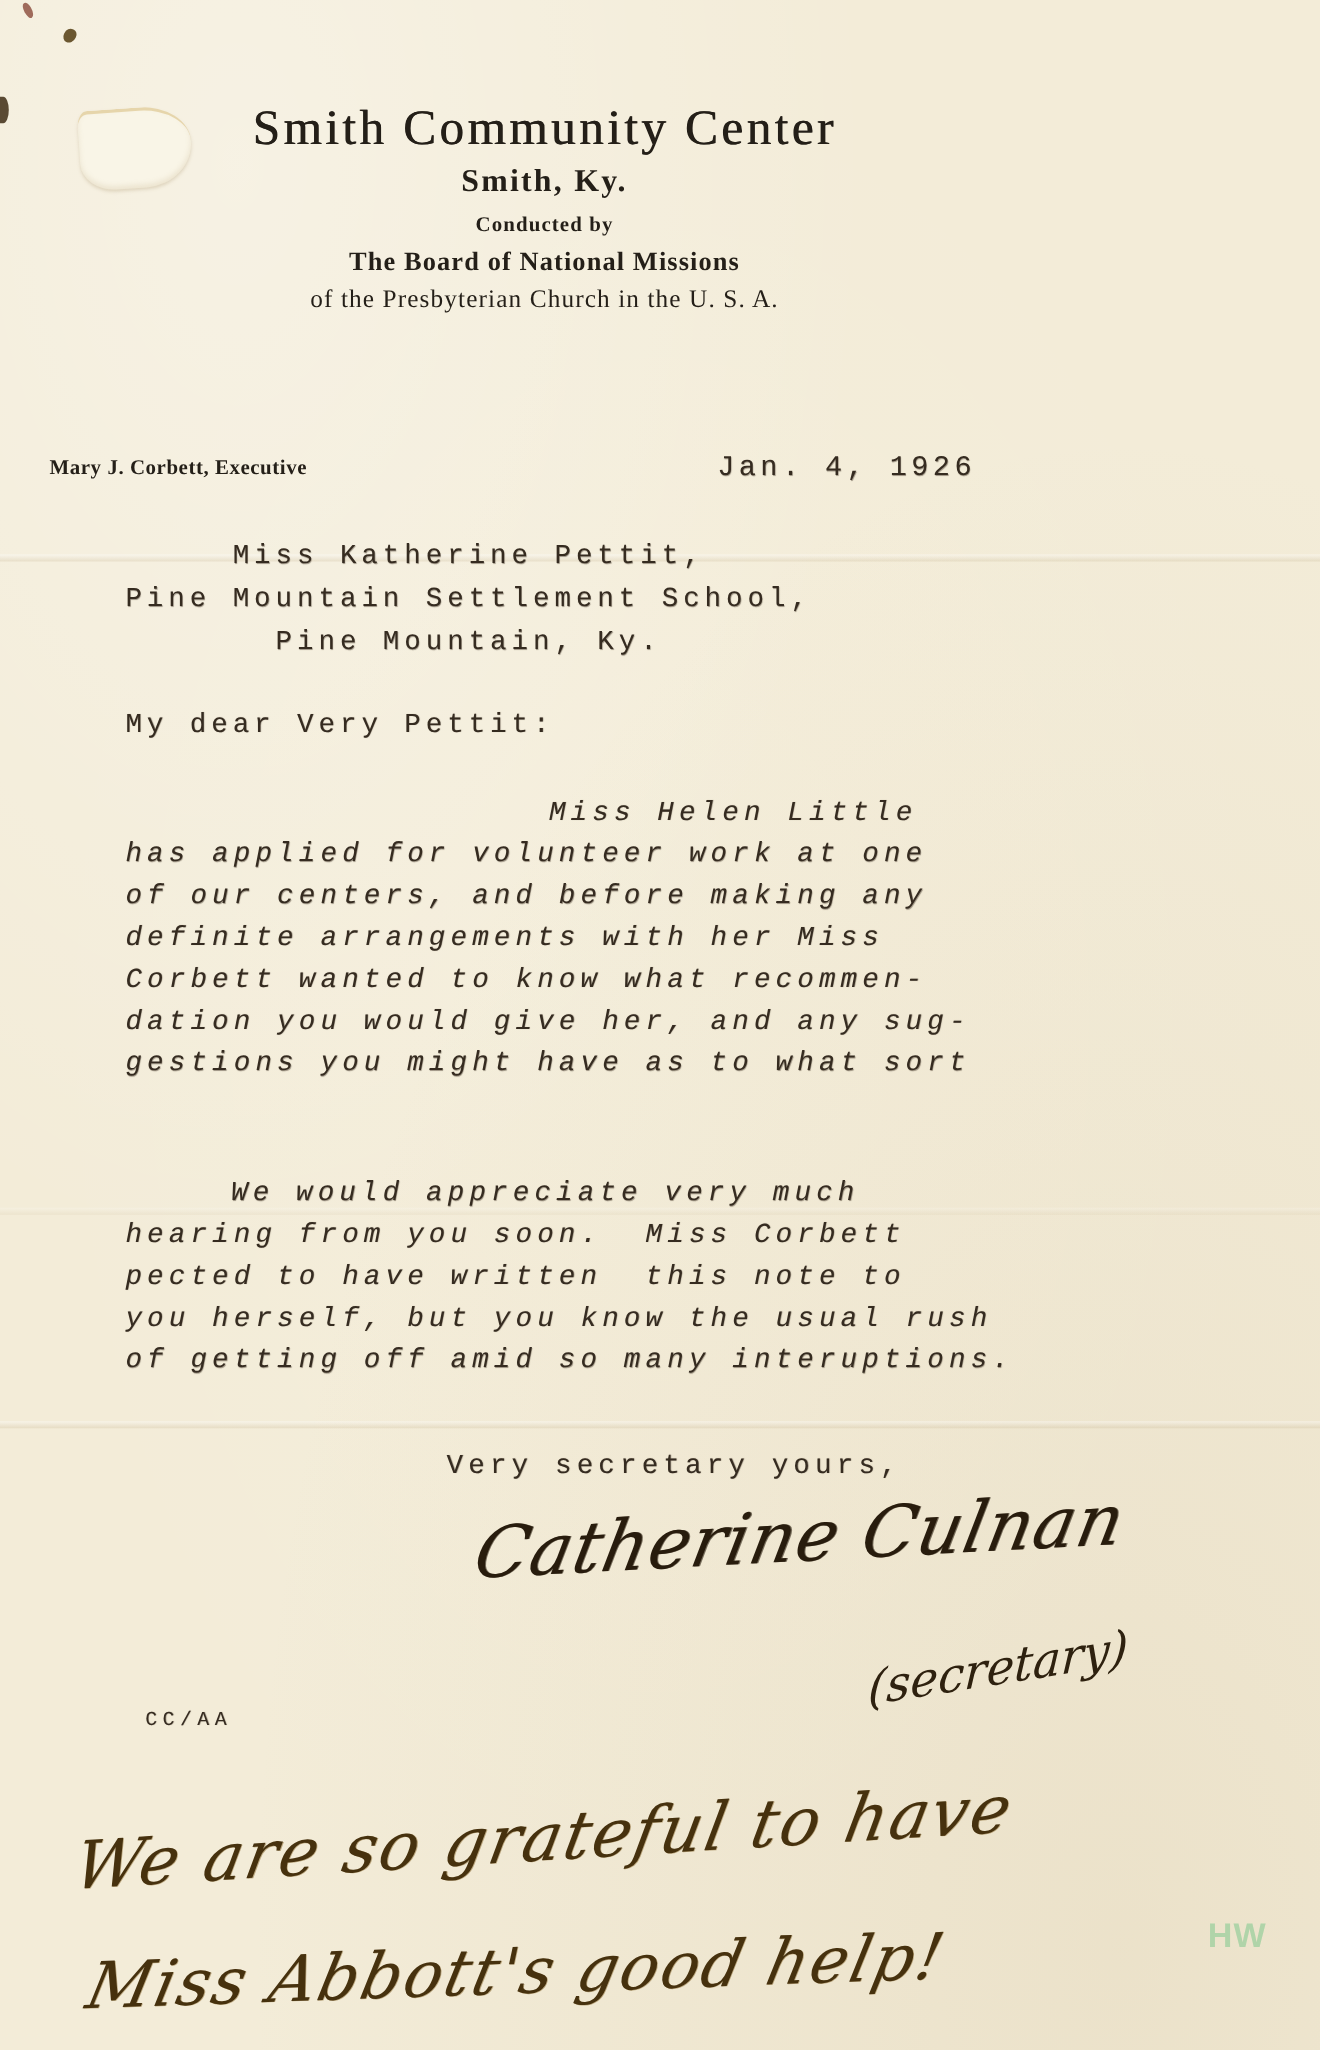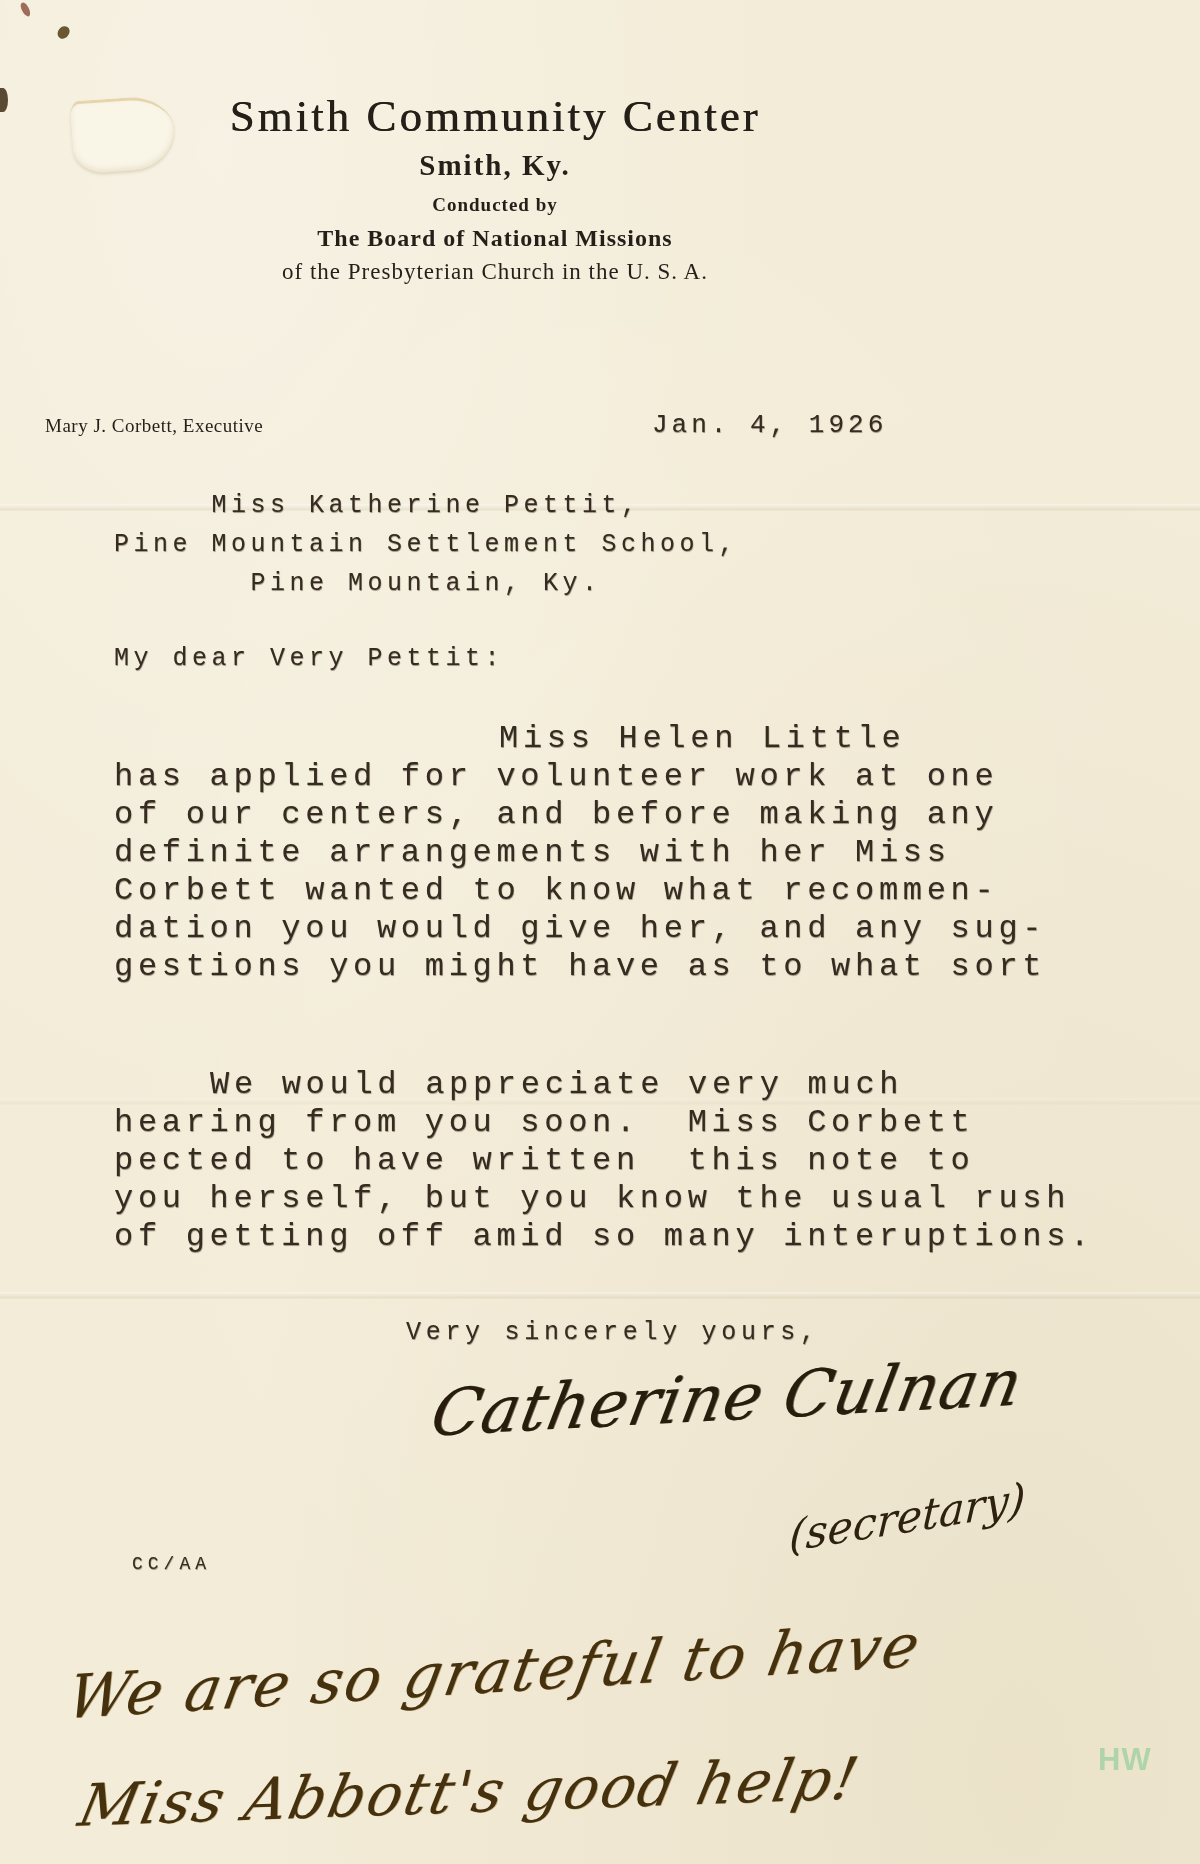--- a/index.html
+++ b/index.html
@@ -35,33 +35,33 @@
   .crease3{top:1098px;opacity:.5;}
 
   
   .letterhead-line{position:absolute;left:0;width:990px;text-align:center;color:#241f18;}
   .org{top:90px;font-size:45px;letter-spacing:3px;
        text-shadow:0.6px 0 0 #241f18;}
   .loc{top:149px;font-size:29px;font-weight:bold;letter-spacing:2px;}
   .conducted{top:194px;font-size:19px;font-weight:bold;letter-spacing:1px;}
   .board{top:225px;font-size:24px;font-weight:bold;letter-spacing:1px;}
   .church{top:259px;font-size:23px;font-weight:normal;letter-spacing:1px;}
-  .exec{position:absolute;left:45px;top:415px;font-size:19px;font-weight:normal;color:#241f18;letter-spacing:0.5px;}
+  .exec{position:absolute;left:45px;top:415px;font-size:19px;font-weight:bold;color:#241f18;letter-spacing:0.5px;}
 
   
   .tw{
     font-family:"Liberation Mono", monospace;
     color:#352b20;
     text-shadow:0.5px 0.5px 0.7px rgba(55,42,28,0.45);
   }
   .tline{white-space:pre;}
   .date{position:absolute;left:652px;top:410px;font-size:26px;letter-spacing:4px;}
   .recipient{position:absolute;left:114px;top:486px;font-size:25px;letter-spacing:4.5px;line-height:39px;text-align:center;}
   .salutation{position:absolute;left:114px;top:644px;font-size:25px;letter-spacing:4.5px;}
-  .para{position:absolute;left:114px;font-size:32px;letter-spacing:4.7px;line-height:38px;}
+  .para{position:absolute;left:114px;font-size:25px;letter-spacing:4.7px;line-height:38px;font-style:italic;}
   .p1{top:720px;}
   .p2{top:1066px;}
   .indent-deep{padding-left:385px;}
   .indent{padding-left:96px;}
   .closing{position:absolute;left:406px;top:1318px;font-size:25px;letter-spacing:4.7px;}
   .initials{position:absolute;left:132px;top:1554px;font-size:18px;letter-spacing:5px;}
 
   
   .hand{font-family:"DejaVu Serif", serif;font-style:italic;}
   .signature{
@@ -127,21 +127,21 @@
   </div>
 
   <div class="tw para p2">
     <div class="tline indent">We would appreciate very much</div>
     <div class="tline">hearing from you soon.  Miss Corbett</div>
     <div class="tline">pected to have written  this note to</div>
     <div class="tline">you herself, but you know the usual rush</div>
     <div class="tline">of getting off amid so many interuptions.</div>
   </div>
 
-  <div class="tw closing tline">Very sincerely yours,</div>
+  <div class="tw closing tline">Very secretary yours,</div>
 
   <div class="hand signature">Catherine Culnan</div>
   <div class="hand sig-title">(secretary)</div>
 
   <div class="tw initials">CC/AA</div>
 
   <div class="hand hw-note-line hw1">We are so grateful to have</div>
   <div class="hand hw-note-line hw2">Miss Abbott's good help!</div>
 
   <div class="watermark">HW</div>

